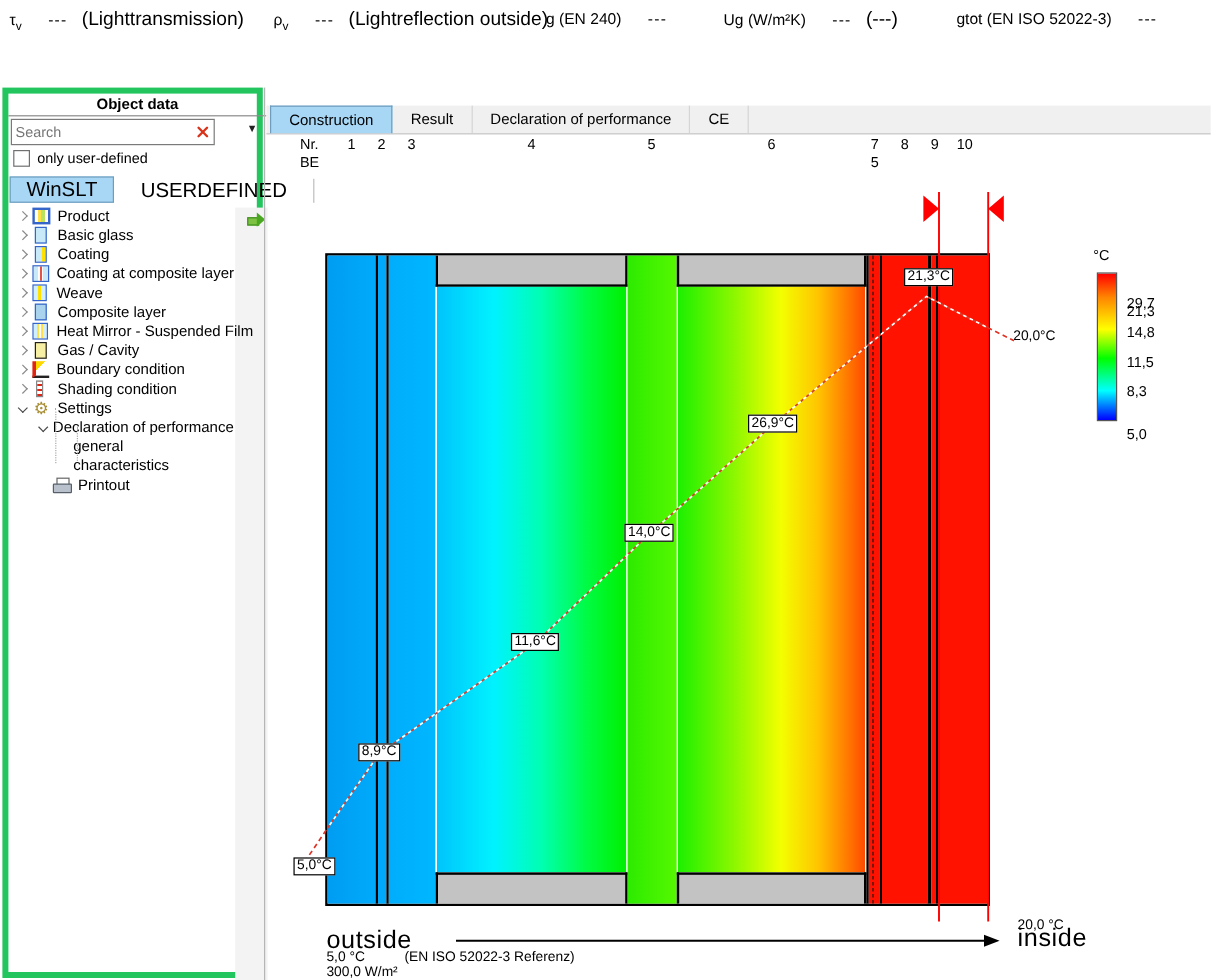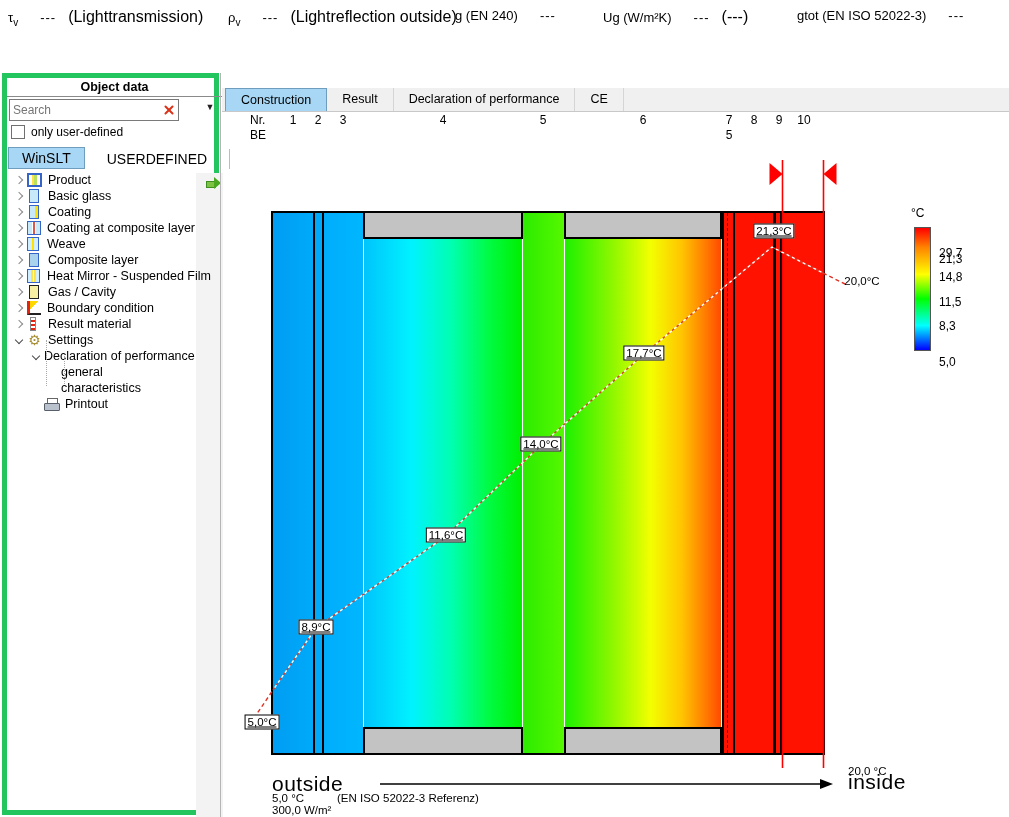--- a/index.html
+++ b/index.html
@@ -22,21 +22,21 @@
   #search-wrap{left:2px;top:21px;width:168px;height:20px;border:1px solid #7a7a7a;background:#fff;display:flex;align-items:center;}
   #search-input{border:none;outline:none;flex:1;font-size:12px;padding:0 3px;font-family:inherit;color:#444;min-width:0;}
   .xmark{position:relative;width:14px;height:14px;flex:none;margin-right:2px;cursor:pointer;}
   .xmark i{position:absolute;left:1px;top:6px;width:12px;height:2px;background:#d9331a;border-radius:1px;}
   .xmark i:first-child{transform:rotate(45deg);}
   .xmark i:last-child{transform:rotate(-45deg);}
   #search-dd{left:195px;top:24px;width:16px;height:14px;font-size:9px;color:#222;cursor:pointer;text-align:center;}
   #chk-row{left:4px;top:47px;height:14px;display:flex;align-items:center;gap:6px;}
   #chk-box{width:12px;height:12px;border:1px solid #707070;background:#fff;flex:none;}
   #sidebar-tabs{left:1px;top:70px;height:21px;display:flex;align-items:flex-end;}
-  .s-tab{height:20px;line-height:20px;padding:0 13px;font-size:14px;cursor:pointer;}
+  .s-tab{height:20px;line-height:20px;padding:0 13px;font-size:17px;cursor:pointer;}
   .s-tab.sel{background:#a8d7f5;border:1px solid #6f9dbd;}
   .s-tab:not(.sel){padding:0 22px;border-right:1px solid #bdbdbd;}
   #scroll-strip{left:189px;top:95px;width:27px;height:719px;background:#f3f3f3;}
   #export-icon{left:197px;top:99px;width:18px;height:13px;cursor:pointer;}
   #export-icon .bar{position:absolute;left:2px;top:4px;width:8px;height:5px;background:#7dc242;border:1px solid #3e8f1f;}
   #export-icon .head{position:absolute;left:10px;top:0;width:0;height:0;border-left:7px solid #49a81f;border-top:6px solid transparent;border-bottom:6px solid transparent;}
 
   #tree{left:2px;top:94px;width:186px;}
   .trow{height:16px;display:flex;align-items:center;cursor:pointer;white-space:nowrap;}
   .chev{width:12px;height:12px;flex:none;position:relative;margin-right:2px;}
@@ -83,21 +83,21 @@
   .fill-blue-a{background:linear-gradient(90deg,#009df2,#00aafb);}
   .fill-blue-b{background:#00a9fa;}
   .fill-blue-c{background:linear-gradient(90deg,#00adfc,#00b7ff);}
   .fill-green{background:linear-gradient(90deg,#2deb00,#55f800);}
   .fill-red{background:#ff1300;}
   .grad-cav1{background:linear-gradient(90deg,#00c4fc 0%,#00f2ff 30%,#00ffb2 55%,#00fb40 80%,#00f000 100%);}
   .grad-cav2{background:linear-gradient(90deg,#1cf000 0%,#8cf700 30%,#f3ff00 55%,#ffc400 75%,#ff7c00 90%,#ff4a00 100%);}
   #be-dash{position:absolute;top:0;height:540px;width:0;border-left:1px dashed #1a1a1a;}
 
   .temp-label{position:absolute;transform:translate(-50%,-50%);font-size:11.5px;white-space:nowrap;z-index:7;padding:0 2px;line-height:13px;}
-  .temp-label.boxed{background:#fff;border:1px solid #000;text-decoration:underline;}
+  .temp-label.boxed{background:#fff;border:1px solid #000;}
 
   
   #scale-unit{left:911px;top:206px;font-size:12px;}
   #scale-bar{left:914px;top:227px;width:17px;height:124px;border:1px solid #555;box-sizing:border-box;
              background:linear-gradient(180deg,#ff0000 0%,#ff8400 16%,#ffff00 38%,#00ff00 58%,#00ffff 80%,#0000ff 100%);}
   .scale-tick{position:absolute;left:939px;font-size:12px;transform:translateY(-50%);}
 
   
   .big-lab{position:absolute;font-size:21px;letter-spacing:0.5px;}
   .small-lab{position:absolute;font-size:11.5px;white-space:nowrap;}
@@ -190,21 +190,21 @@
       <div class="trow">
         <span style="width: 4px; flex: 0 0 auto;"></span>
         <span class="chev col"></span>
         <span class="ticon ico-boundary"></span>
         <span class="tlabel">Boundary condition</span>
       </div>
       <div class="trow">
         <span style="width: 4px; flex: 0 0 auto;"></span>
         <span class="chev col"></span>
         <span class="ticon ico-shading"></span>
-        <span class="tlabel">Result material</span>
+        <span class="tlabel">Shading condition</span>
       </div>
       <div class="trow">
         <span style="width: 4px; flex: 0 0 auto;"></span>
         <span class="chev exp"></span>
         <span class="ticon ico-gear">⚙</span>
         <span class="tlabel">Settings</span>
       </div>
       <div class="trow">
         <span style="width: 21px; flex: 0 0 auto;"></span>
         <span class="chev exp"></span>
@@ -265,21 +265,21 @@
     <div class="layer fill-red" style="left: 503px; width: 4px;"></div>
     <div class="sepl" style="left: 507px; width: 2px;"></div>
     <div class="layer fill-red" style="left: 509px; width: 41px;"></div>
     <div id="be-dash" style="left: 454px;"></div>
   </div>
 <div class="abs" id="temp-labels">
     <div class="temp-label boxed" style="left: 262px; top: 722px;">5,0°C</div>
     <div class="temp-label boxed" style="left: 316px; top: 627px;">8,9°C</div>
     <div class="temp-label boxed" style="left: 446px; top: 535px;">11,6°C</div>
     <div class="temp-label boxed" style="left: 541px; top: 444px; text-align: center;">14,0°C</div>
-    <div class="temp-label boxed" style="left: 644px; top: 353px;">17,7°C</div>
+    <div class="temp-label boxed" style="left: 644px; top: 353px;">26,9°C</div>
     <div class="temp-label boxed" style="left: 774px; top: 231px;">21,3°C</div>
     <div class="temp-label" style="left: 862px; top: 281px;">20,0°C</div>
   </div>
 
 <div class="abs" id="scale-unit">°C</div>
 <div class="abs" id="scale-bar"></div>
 <div class="abs" id="scale-ticks">
     <div class="scale-tick" style="top: 228px; margin-top: 31px;">21,3</div>
     <div class="scale-tick" style="top: 252.6px;">29,7</div>
     <div class="scale-tick" style="top: 277.2px;">14,8</div>

